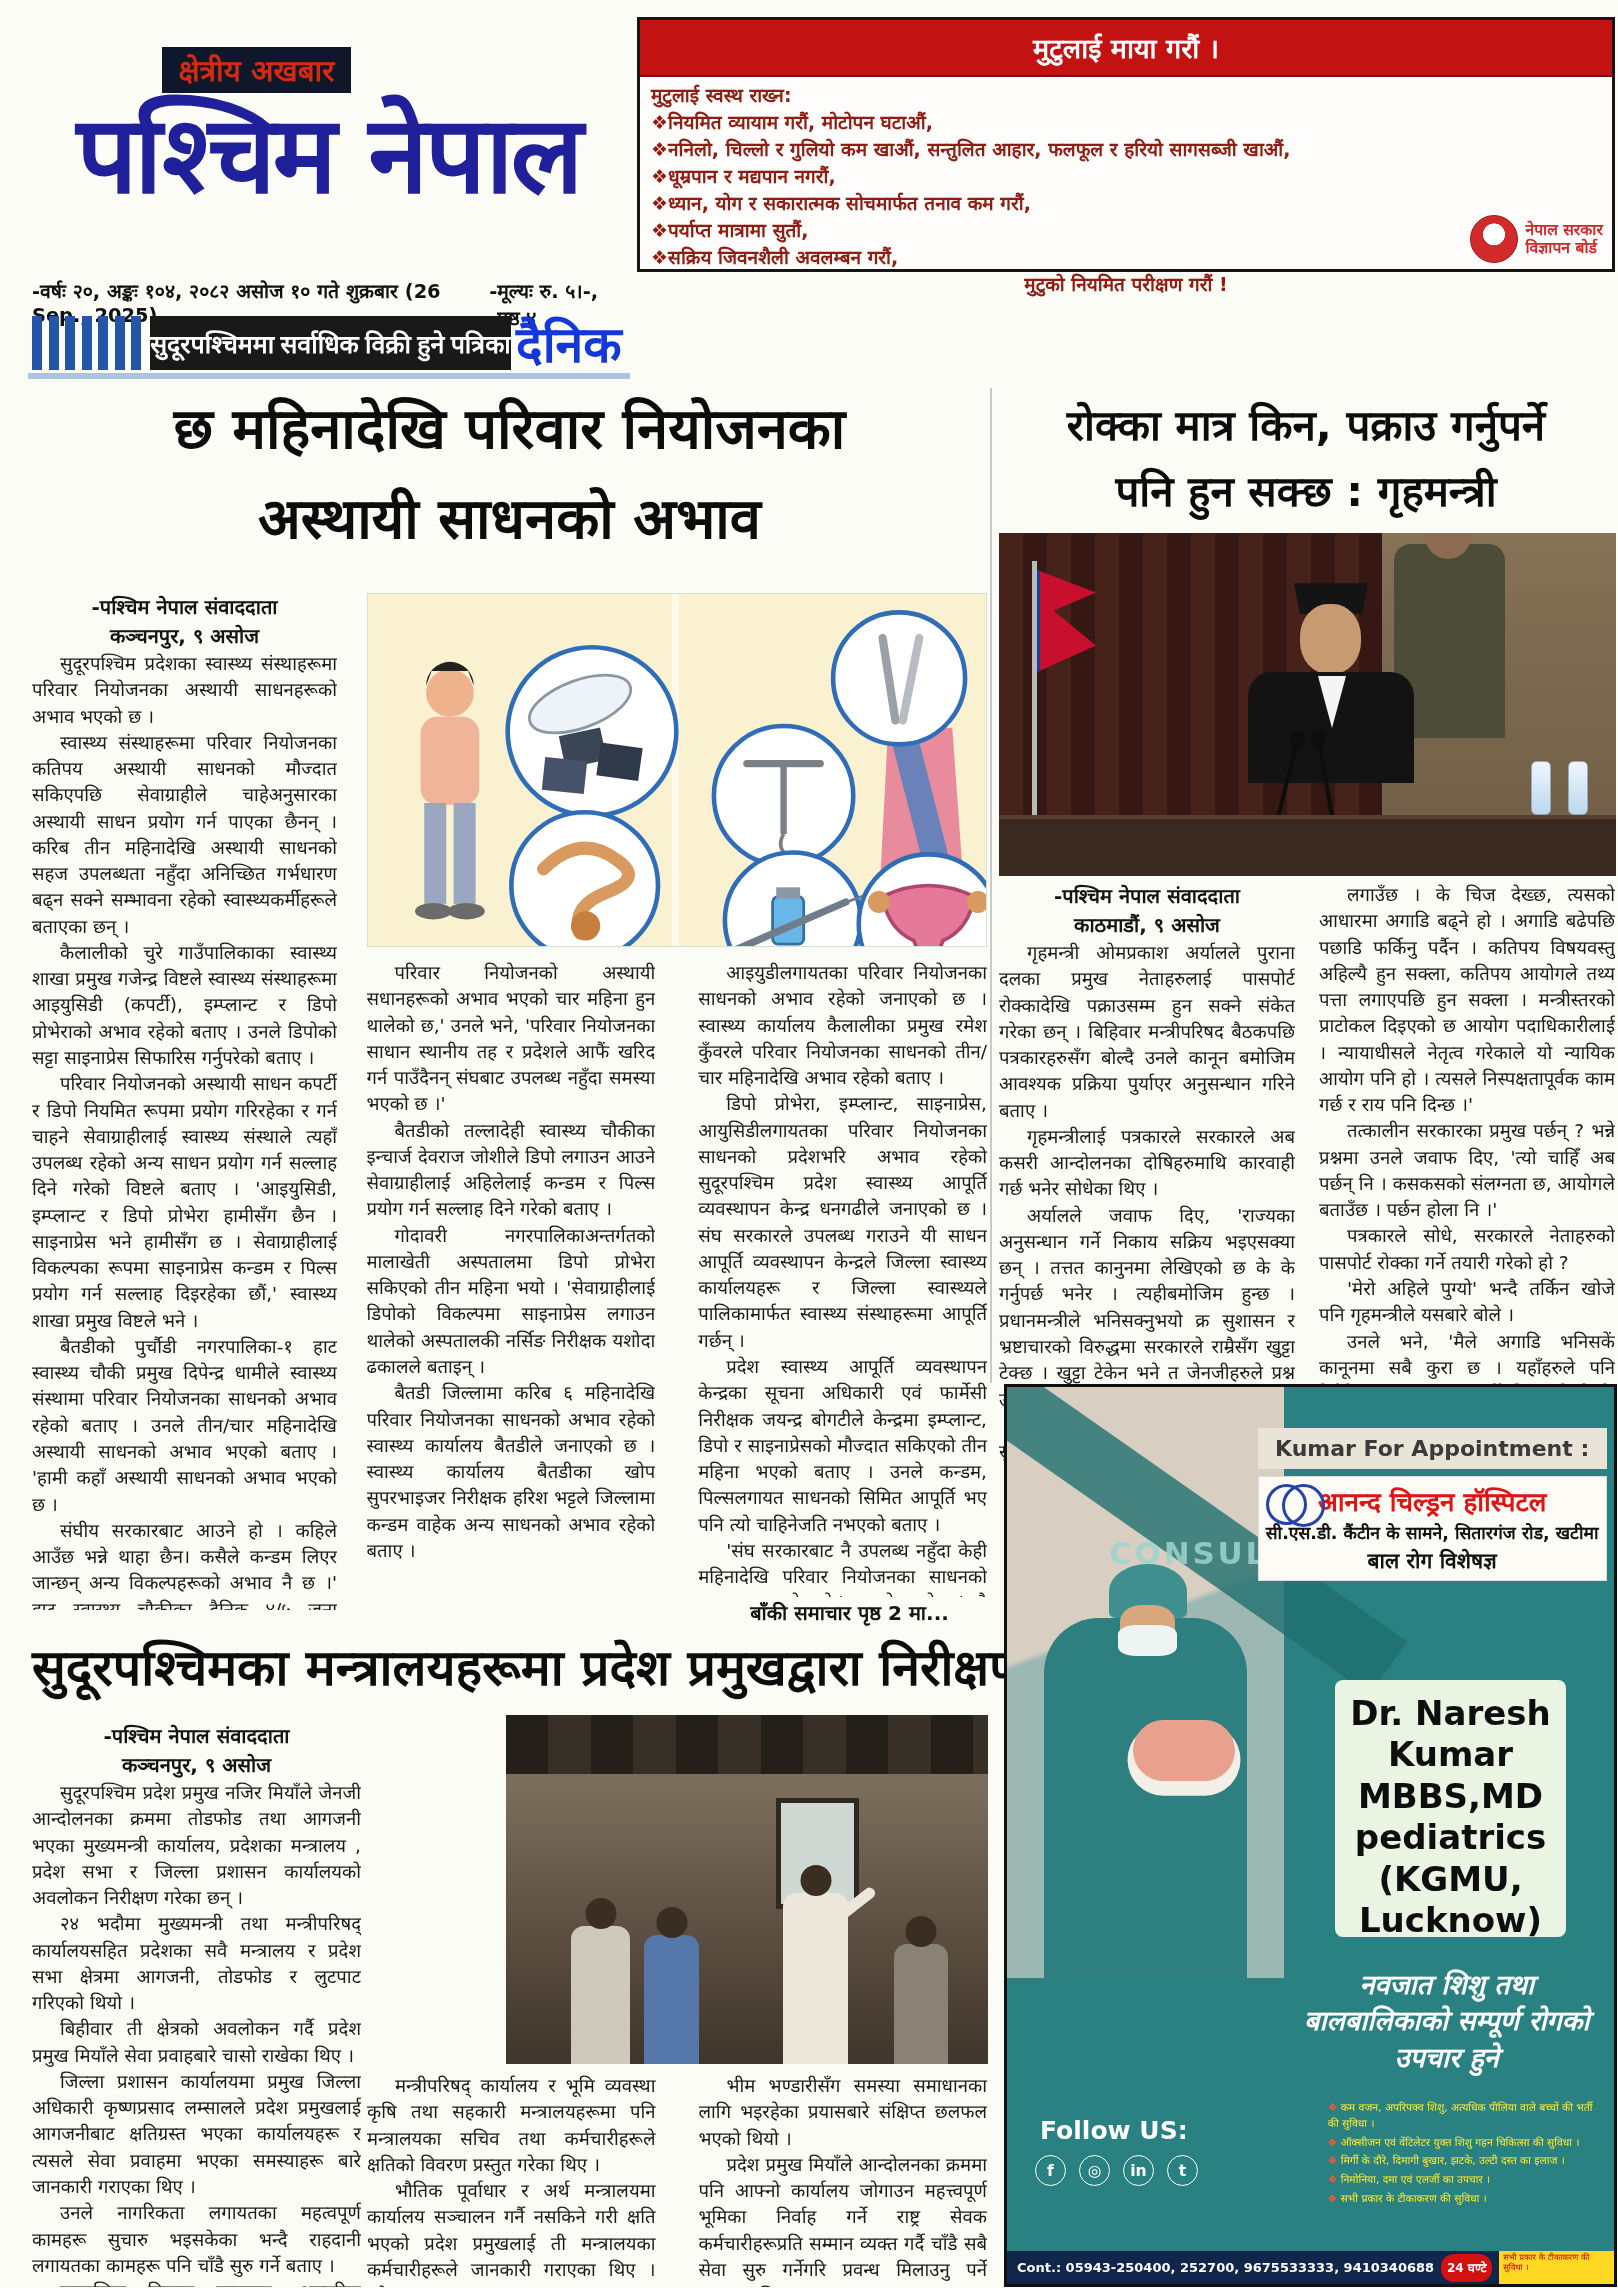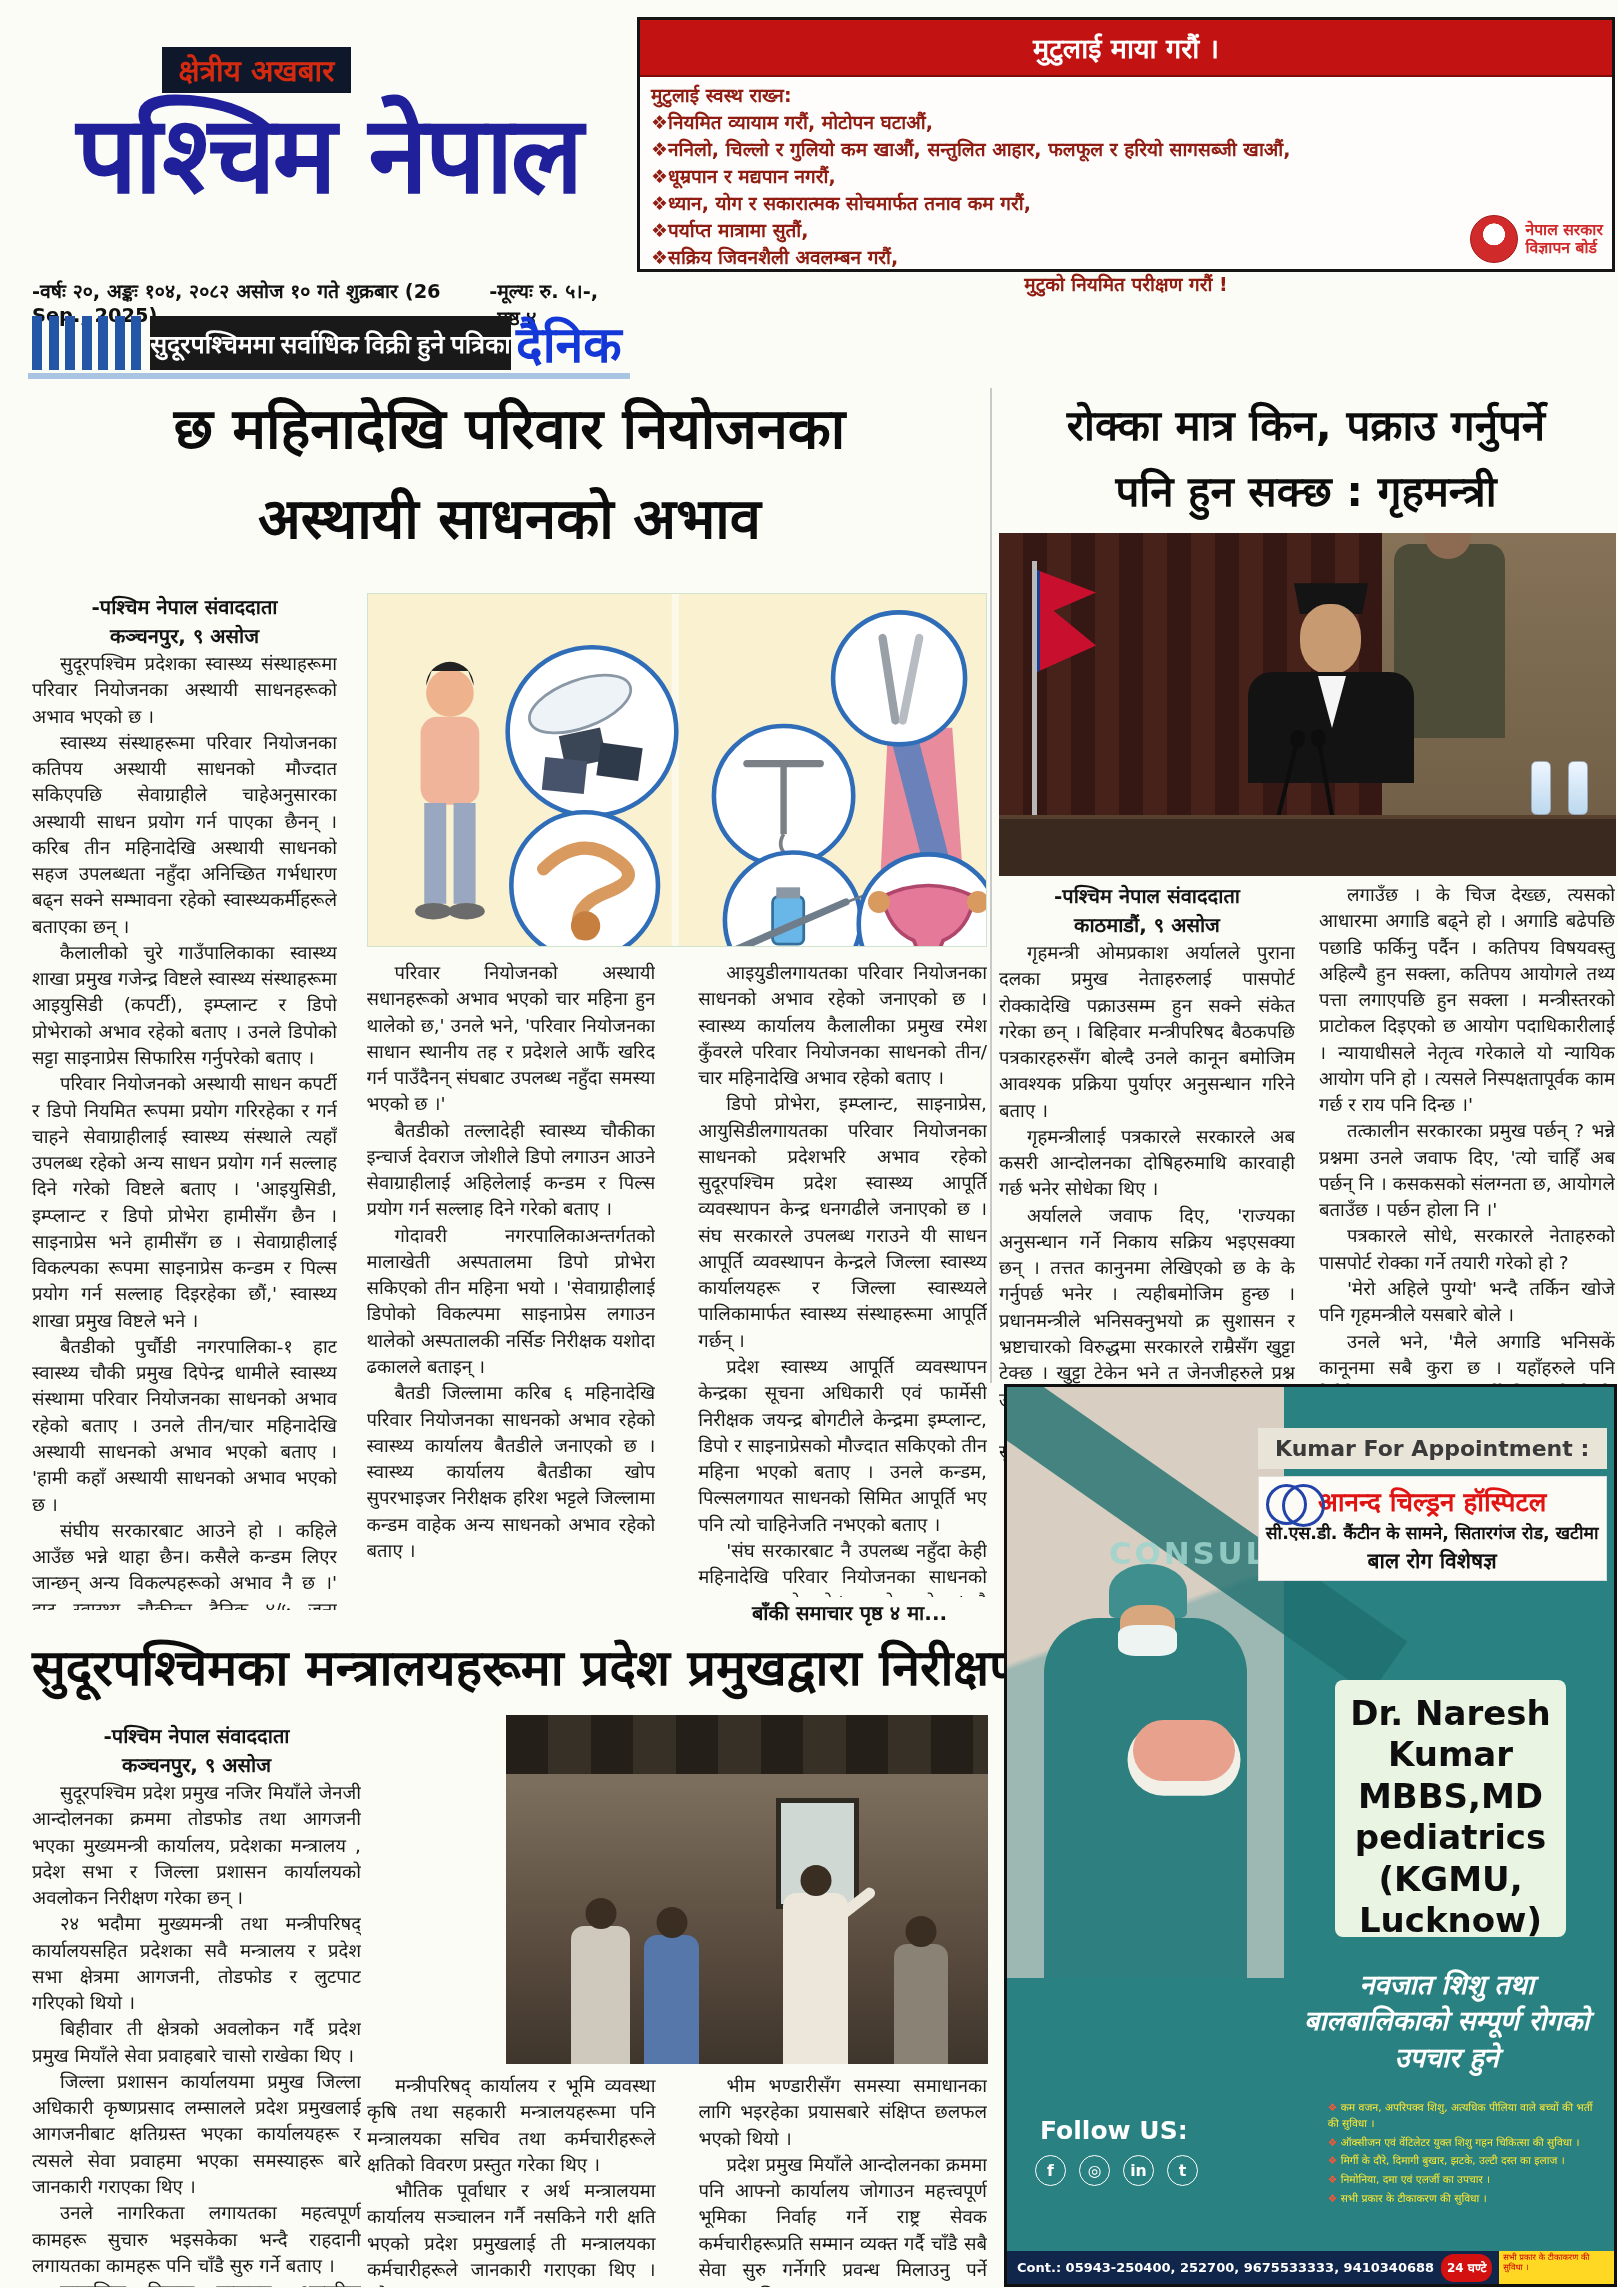--- a/index.html
+++ b/index.html
@@ -271,21 +271,21 @@
         </div>
         <div class="c">
           <p class="bp">आइयुडीलगायतका परिवार नियोजनका साधनको अभाव रहेको जनाएको छ । स्वास्थ्य कार्यालय कैलालीका प्रमुख रमेश कुँवरले परिवार नियोजनका साधनको तीन/चार महिनादेखि अभाव रहेको बताए ।</p>
           <p class="bp">डिपो प्रोभेरा, इम्प्लान्ट, साइनाप्रेस, आयुसिडीलगायतका परिवार नियोजनका साधनको प्रदेशभरि अभाव रहेको सुदूरपश्चिम प्रदेश स्वास्थ्य आपूर्ति व्यवस्थापन केन्द्र धनगढीले जनाएको छ । संघ सरकारले उपलब्ध गराउने यी साधन आपूर्ति व्यवस्थापन केन्द्रले जिल्ला स्वास्थ्य कार्यालयहरू र जिल्ला स्वास्थ्यले पालिकामार्फत स्वास्थ्य संस्थाहरूमा आपूर्ति गर्छन् ।</p>
           <p class="bp">प्रदेश स्वास्थ्य आपूर्ति व्यवस्थापन केन्द्रका सूचना अधिकारी एवं फार्मेसी निरीक्षक जयन्द्र बोगटीले केन्द्रमा इम्प्लान्ट, डिपो र साइनाप्रेसको मौज्दात सकिएको तीन महिना भएको बताए । उनले कन्डम, पिल्सलगायत साधनको सिमित आपूर्ति भए पनि त्यो चाहिनेजति नभएको बताए ।</p>
           <p class="bp">'संघ सरकारबाट नै उपलब्ध नहुँदा केही महिनादेखि परिवार नियोजनका साधनको अभाव भएको हो,' उनले भने, 'सबै जिल्लामा उपलब्ध भएको परिवार नियोजनका साधन केही मात्रामा पठाइएको छ । तर माग आएजति पठाउन सकिएन। मौज्दात थोरै भएकाले पठाउन नसकिएको हो ।' बोगटीले जिल्लाहरूमा आकस्मिक माग मात्रै परिपूर्ति गर्न सकिएको नियमित माग बमोजिम आपूर्ति गर्न नसकिएको बताए ।</p>
         </div>
       </div>
     </div>
   </div>
-  <div class="continued">बाँकी समाचार पृष्ठ ४ मा...</div>
+  <div class="continued">बाँकी समाचार पृष्ठ 2 मा...</div>
 
   <div class="photo-minister">
     <div class="curtain"></div>
     <div class="wallR"></div>
     <div class="soldier"></div>
     <div class="flagpole"></div>
     <div class="flag"></div>
     <div class="minister">
       <div class="topi"></div>
       <div class="head"></div>

